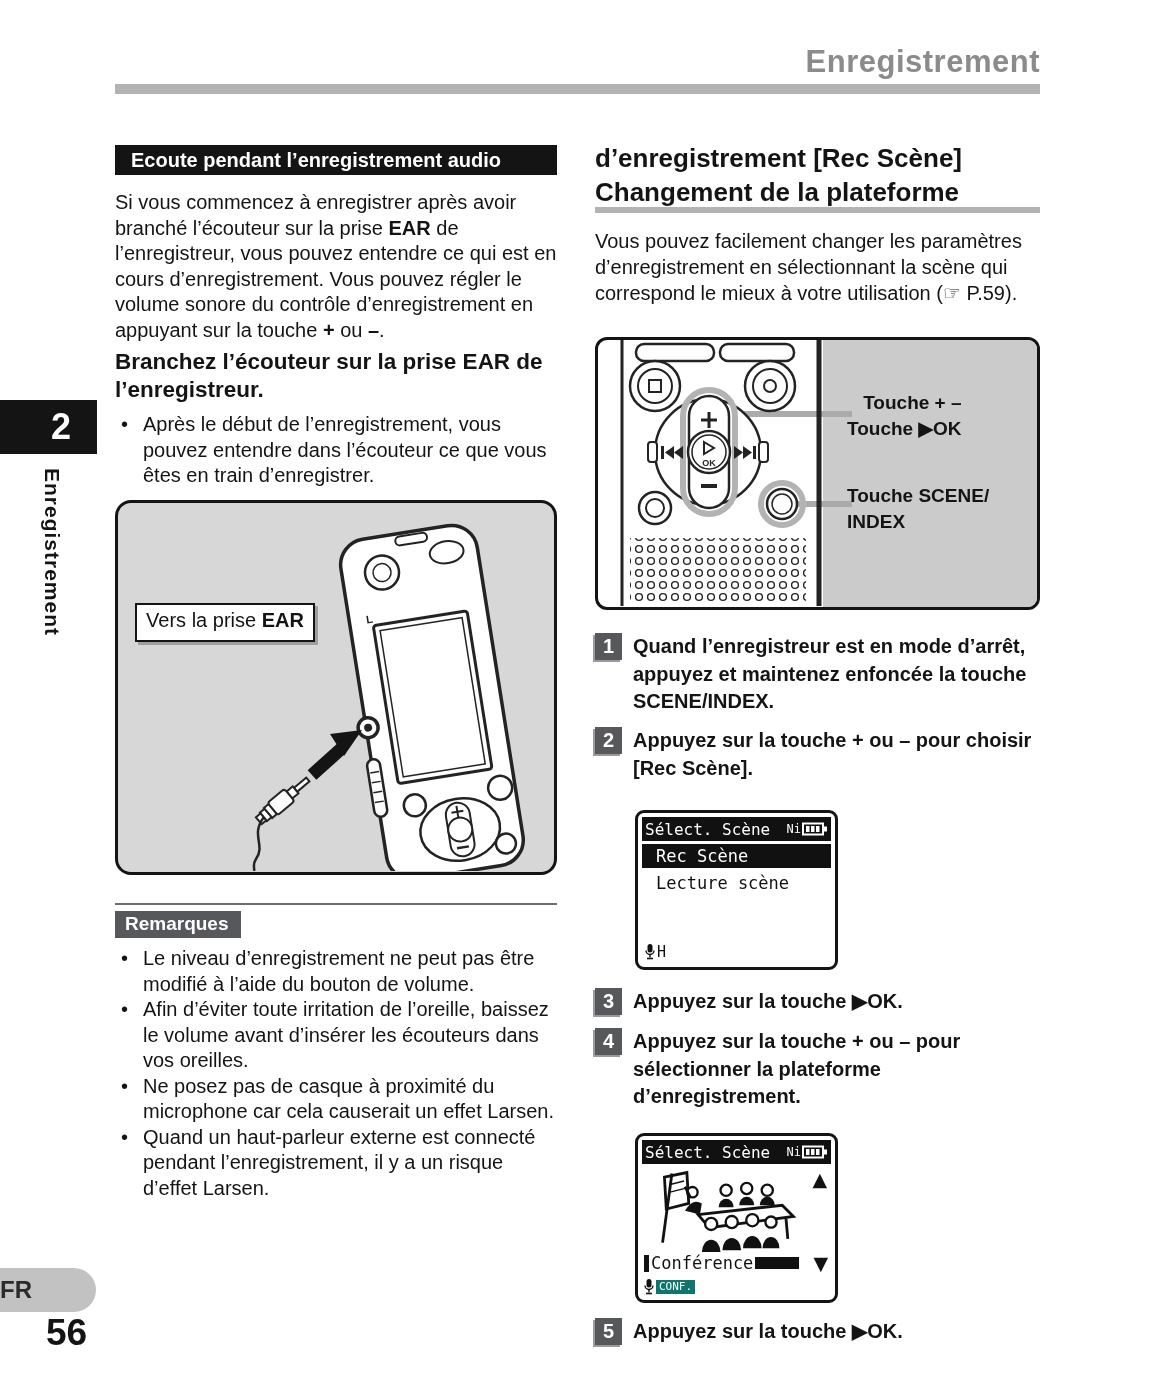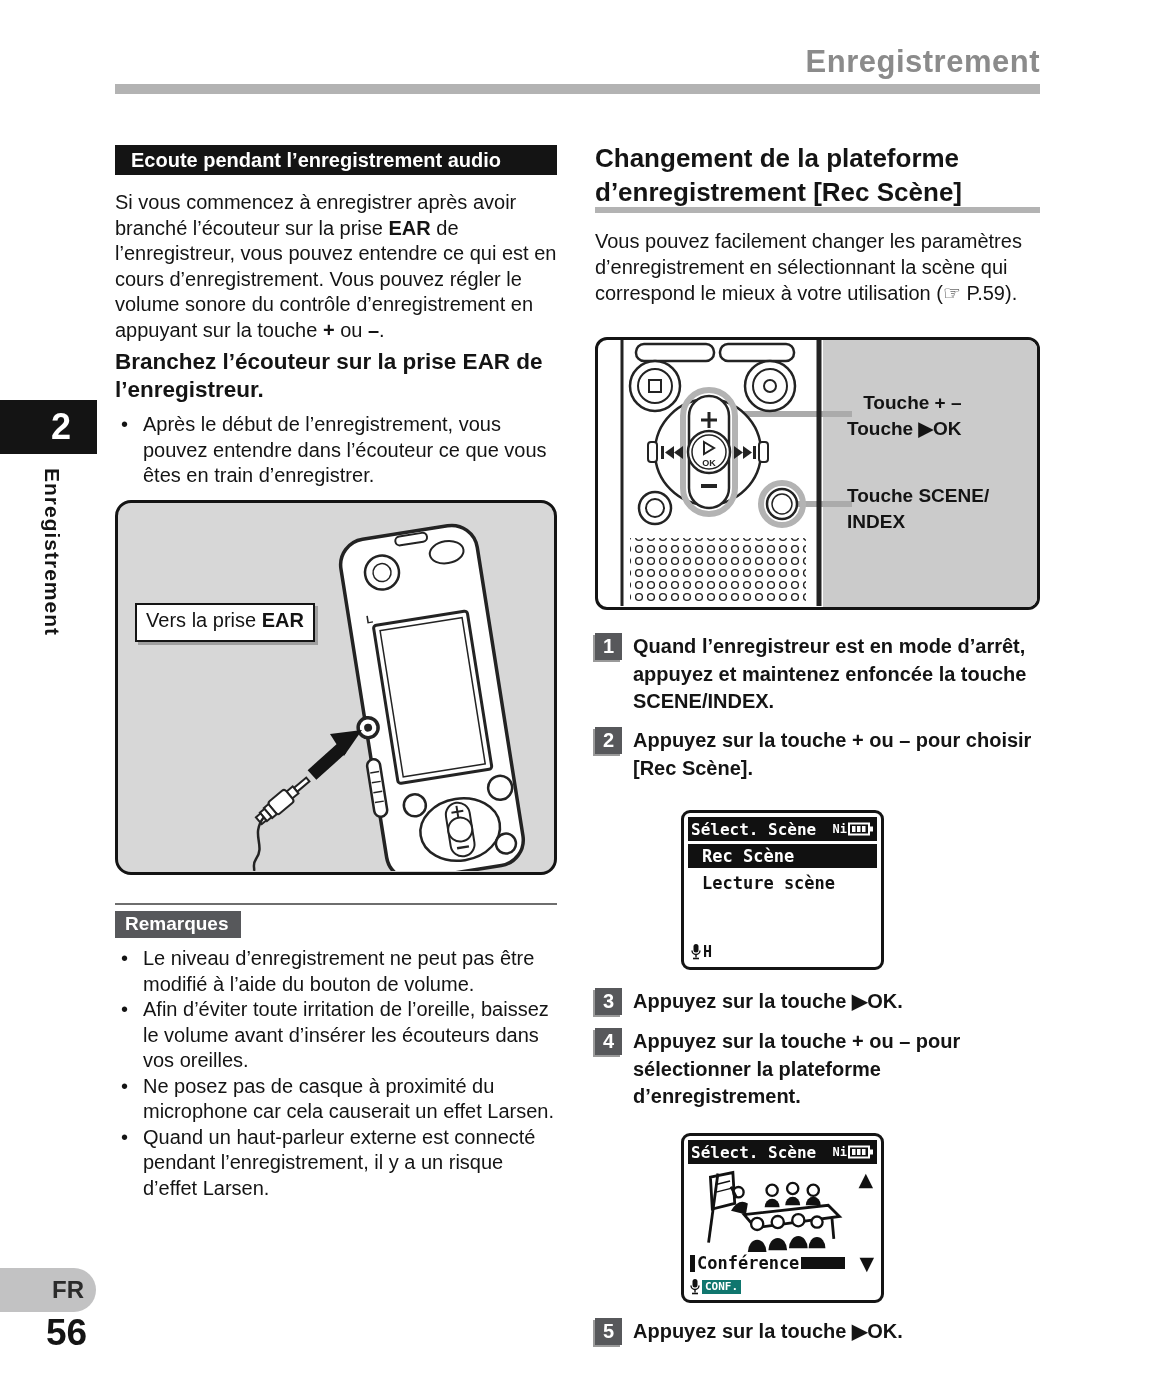--- a/index.html
+++ b/index.html
@@ -35,21 +35,21 @@
 
   .divider{top:903px;height:2px;background:#6e6e6e;}
   .remarks-banner{top:911px;display:inline-block;background:#57585b;color:#fff;font-size:19px;font-weight:bold;
     padding:2px 12px 3px 10px;}
   .remarks-list{top:946px;}
   .remark{display:flex;}
   .remark .rtxt{font-size:20px;line-height:25.5px;}
 
   
   .fr-pill{top:1268px;left:0;width:96px;height:44px;background:#c2c2c3;border-radius:0 22px 22px 0;
-    color:#2b2b2b;font-size:24px;font-weight:bold;line-height:44px;padding-left:52px;box-sizing:border-box;}
+    color:#2b2b2b;font-size:24px;font-weight:bold;line-height:44px;box-sizing:border-box;}
   .page-num{top:1312px;left:46px;font-size:37px;font-weight:bold;}
 
   
   .rcol{left:595px;width:445px;}
   .r-heading{top:141px;font-size:26px;line-height:34px;font-weight:bold;}
   .r-underline{top:207px;height:6px;background:#b3b3b3;}
   .r-intro{top:228px;font-size:20px;line-height:26px;}
 
   .panel{top:337px;height:273px;border:3.5px solid #141414;border-radius:12px;box-sizing:border-box;overflow:hidden;background:#fff;}
   .panel-gray{position:absolute;left:225px;top:0;right:0;bottom:0;background:#cbcbcb;}
@@ -59,21 +59,21 @@
   .pl2{left:249px;top:143px;}
 
   .step{display:flex;gap:11px;}
   .step-num{flex:0 0 27px;width:27px;height:27px;background:#57585b;color:#fff;font-size:20px;font-weight:bold;
     text-align:center;line-height:27px;box-shadow:-2px 2px 0 #9a9a9a;}
   .step-txt{font-size:20px;line-height:27.5px;font-weight:bold;width:405px;}
   .st1{top:633px;} .st2{top:727px;} .st3{top:988px;} .st4{top:1028px;} .st5{top:1318px;}
 
   
   .lcd{left:635px;width:203px;background:#fff;border:3.5px solid #141414;border-radius:9px;box-sizing:border-box;
-    font-family:"DejaVu Sans Mono",monospace;font-weight:bold;padding:4px;color:#111;margin-left:46px;}
+    font-family:"DejaVu Sans Mono",monospace;font-weight:normal;padding:4px;color:#111;}
   .lcd1{top:810px;height:160px;}
   .lcd2{top:1133px;height:170px;}
   .lcd-title{background:#111;color:#fff;height:24px;display:flex;align-items:center;justify-content:space-between;padding:0 3px;}
   .lcd-title .t{font-size:16px;}
   .batt{display:flex;align-items:center;gap:1px;}
   .batt .ni{font-size:12px;}
   .lcd-item{font-size:17px;height:24px;line-height:24px;padding-left:14px;margin-top:3px;}
   .lcd-item.sel{background:#111;color:#fff;}
   .lcd-mic-row{position:absolute;left:7px;bottom:6px;display:flex;align-items:center;gap:2px;font-size:15px;}
   .lcd2 .up-arrow{position:absolute;right:8px;top:32px;font-size:19px;font-family:"DejaVu Sans",sans-serif;}
@@ -169,22 +169,22 @@
   <div class="remark">
       <span class="dot">•</span>
       <span class="rtxt">Quand un haut-parleur externe est connecté pendant l’enregistrement, il y a un risque d’effet Larsen.</span>
     </div>
 </div>
 
 <div class="abs fr-pill">FR</div>
 <div class="abs page-num">56</div>
 
 <div class="abs rcol r-heading">
+  <div>d’enregistrement [Rec Scène]</div>
   <div>Changement de la plateforme</div>
-  <div>d’enregistrement [Rec Scène]</div>
 </div>
 <div class="abs rcol r-underline"></div>
 <p class="abs rcol r-intro" style="margin:0">Vous pouvez facilement changer les paramètres d’enregistrement en sélectionnant la scène qui correspond le mieux à votre utilisation (☞ P.59).</p>
 
 <div class="abs rcol panel">
   <div class="panel-gray"></div>
   <svg width="438" height="266" viewBox="0 0 438 266">
     <defs>
       <pattern id="spk" width="12" height="12" patternUnits="userSpaceOnUse">
         <circle cx="5" cy="5" r="3.4" fill="none" stroke="#232323" stroke-width="1.4"></circle>

